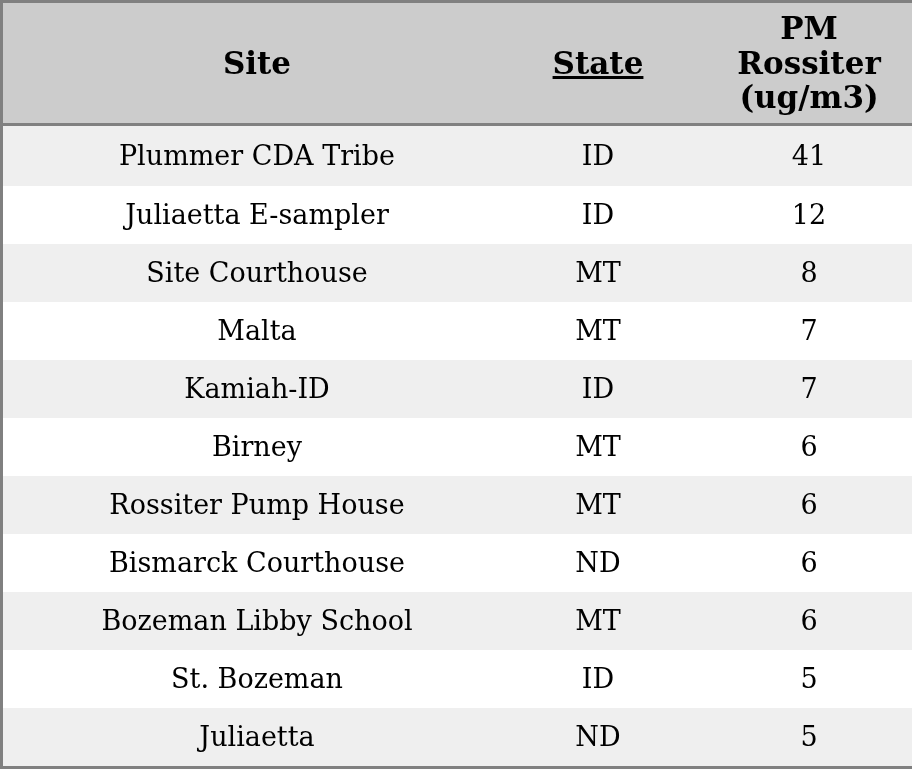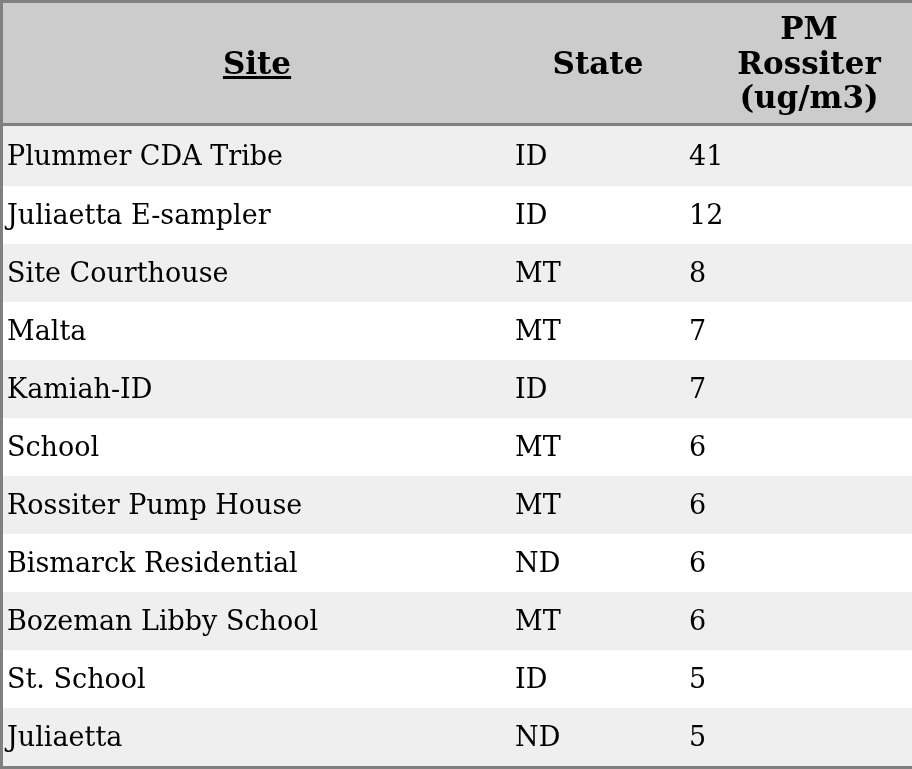--- a/index.html
+++ b/index.html
@@ -34,29 +34,29 @@
     font-weight: bold;
     font-size: 31px;
     color: #000000;
     text-align: center;
     vertical-align: middle;
     padding: 8px 4px;
     border: none;
     border-bottom: 3px solid #808080;
     line-height: 1.12;
   }
-  thead th.col-site { width: 500px; text-decoration: underline; }
-  thead th.col-state { width: 166px; }
+  thead th.col-site { width: 500px; }
+  thead th.col-state { width: 166px; text-decoration: underline; }
   thead th.col-value { width: 240px; }
 
   tbody td {
     font-family: "DejaVu Serif", "Liberation Serif", serif;
     font-size: 27px;
     color: #000000;
-    text-align: left;
+    text-align: center;
     vertical-align: middle;
     padding: 0 4px;
     border: none;
     white-space: nowrap;
   }
   tbody tr.row-odd { background: #efefef; }
   tbody tr.row-even { background: #ffffff; }
 </style>
 </head>
 <body>
@@ -98,41 +98,41 @@
         <td>Malta</td>
         <td>MT</td>
         <td>7</td>
       </tr>
       <tr class="row-odd">
         <td>Kamiah-ID</td>
         <td>ID</td>
         <td>7</td>
       </tr>
       <tr class="row-even">
-        <td>School</td>
+        <td>Birney</td>
         <td>MT</td>
         <td>6</td>
       </tr>
       <tr class="row-odd">
         <td>Rossiter Pump House</td>
         <td>MT</td>
         <td>6</td>
       </tr>
       <tr class="row-even">
-        <td>Bismarck Residential</td>
+        <td>Bismarck Courthouse</td>
         <td>ND</td>
         <td>6</td>
       </tr>
       <tr class="row-odd">
         <td>Bozeman Libby School</td>
         <td>MT</td>
         <td>6</td>
       </tr>
       <tr class="row-even">
-        <td>St. School</td>
+        <td>St. Bozeman</td>
         <td>ID</td>
         <td>5</td>
       </tr>
       <tr class="row-odd">
         <td>Juliaetta</td>
         <td>ND</td>
         <td>5</td>
       </tr>
     </tbody>
   </table>

